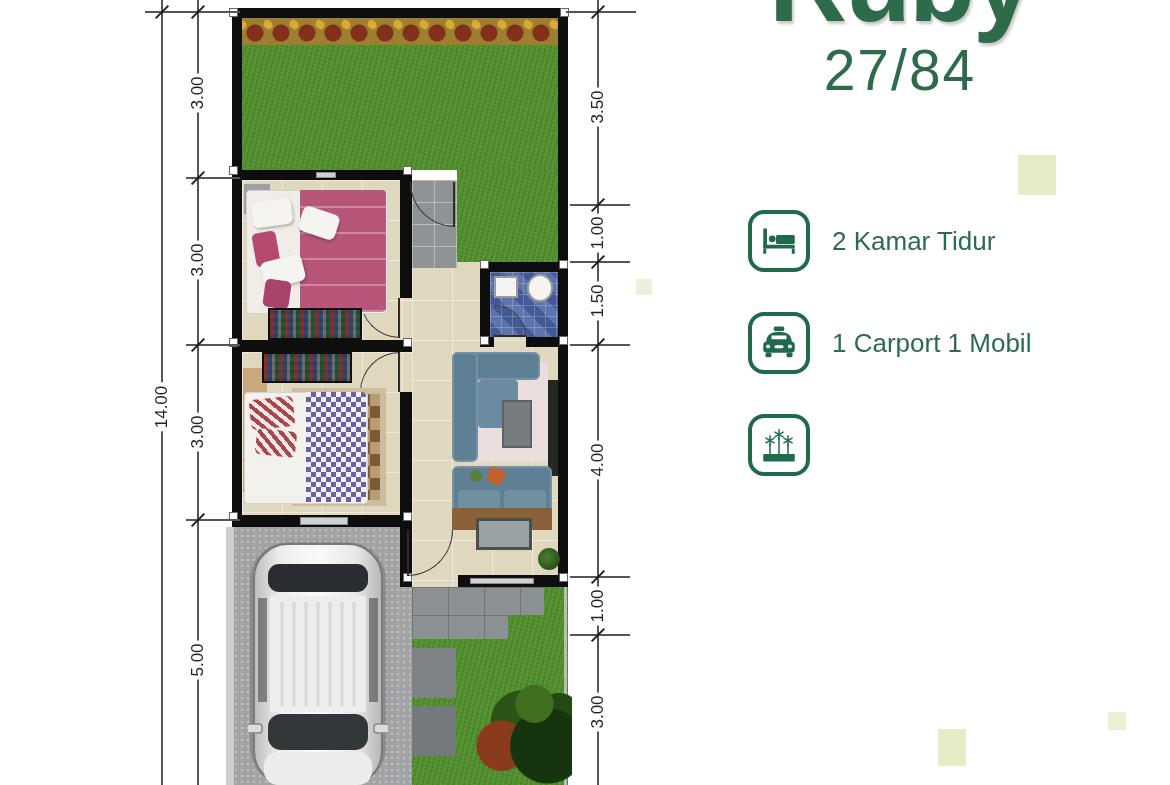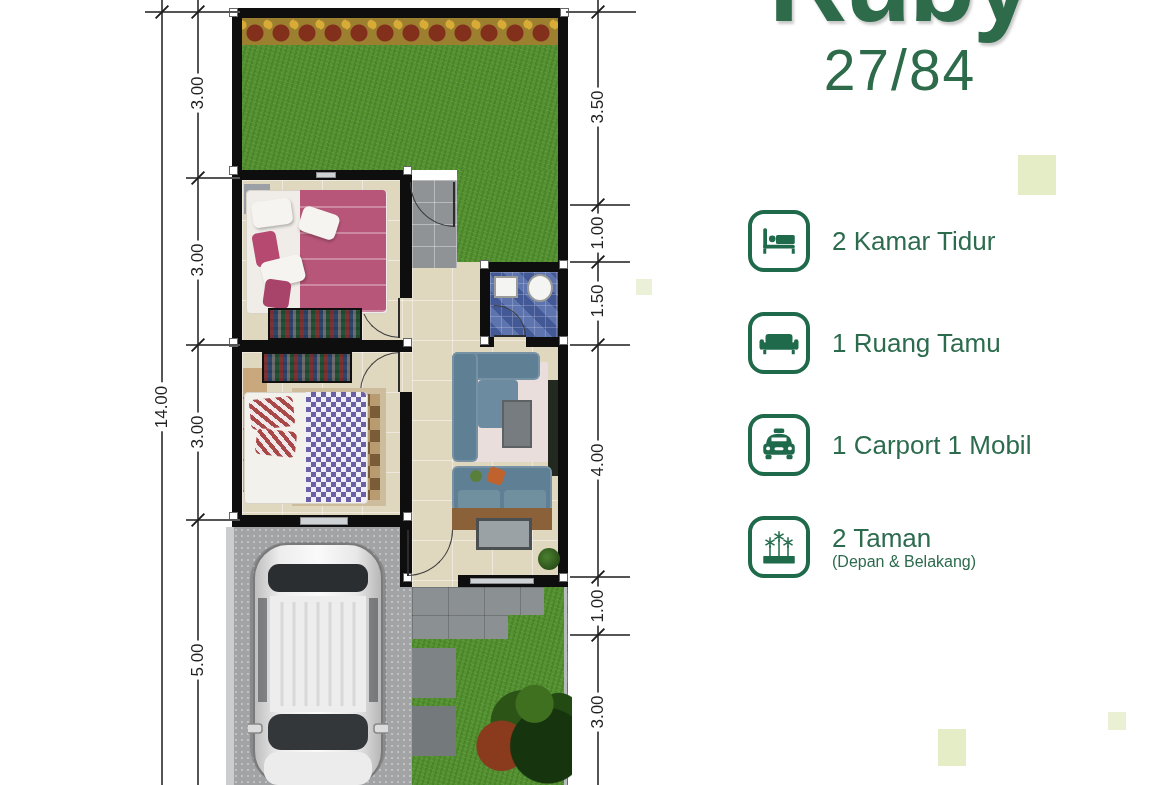--- a/index.html
+++ b/index.html
@@ -273,33 +273,20 @@
           <rect x="28" y="24" width="25" height="12" rx="2"></rect>
           <rect x="11" y="37" width="42" height="5" rx="2"></rect>
           <rect x="11" y="42" width="4" height="7"></rect>
             <rect x="49" y="42" width="4" height="7"></rect>
         </svg>
       </div>
       <div class="legend-label">2 Kamar Tidur</div>
     </div>
 
 
-    <div class="legend-row">
-      <div class="iconbox">
-        <svg viewBox="0 0 64 64" fill="#1f6a4b">
-          <rect x="14" y="20" width="36" height="13" rx="4"></rect>
-          <rect x="10" y="31" width="44" height="10" rx="3"></rect>
-          <rect x="6" y="27" width="6" height="14" rx="3"></rect>
-          <rect x="52" y="27" width="6" height="14" rx="3"></rect>
-          <rect x="11" y="41" width="4" height="6"></rect>
-            <rect x="49" y="41" width="4" height="6"></rect>
-        </svg>
-      </div>
-      <div class="legend-label">1 Ruang Tamu</div>
-    </div>
 
 
     <div class="legend-row">
       <div class="iconbox">
         <svg viewBox="0 0 64 64" fill="#1f6a4b">
           <rect x="25" y="10" width="14" height="6" rx="2"></rect>
           <path d="M15 31 q0 -14 17 -14 q17 0 17 14 z"></path>
           <rect x="22" y="22" width="20" height="5" fill="#fff"></rect>
           <rect x="11" y="30" width="42" height="15" rx="5"></rect>
           <circle cx="17.5" cy="36.5" r="2.6" fill="#fff"></circle>
@@ -329,24 +316,20 @@
             <rect x="-1" y="-7" width="2" height="14"></rect>
             <rect x="-1" y="-7" width="2" height="14" transform="rotate(60)"></rect>
             <rect x="-1" y="-7" width="2" height="14" transform="rotate(120)"></rect>
           </g>
           <rect x="19" y="30" width="2" height="15"></rect>
             <rect x="31" y="22" width="2" height="23"></rect>
             <rect x="43" y="30" width="2" height="15"></rect>
           <rect x="11" y="44" width="42" height="10" rx="1"></rect>
         </svg>
       </div>
-      <div>
-        <div class="legend-label">2 Taman</div>
-        <div class="legend-sub" style="margin-left:22px;">(Depan &amp; Belakang)</div>
-      </div>
     </div>
   </div>
 
   <div class="abs sq" style="left:1018px;top:155px;width:38px;height:40px;"></div>
   <div class="abs sq" style="left:636px;top:279px;width:16px;height:16px;background:#eaf1d8;"></div>
   <div class="abs sq" style="left:938px;top:729px;width:28px;height:37px;"></div>
   <div class="abs sq" style="left:1108px;top:712px;width:18px;height:18px;background:#e9f0d4;"></div>
 
 </div>
 

